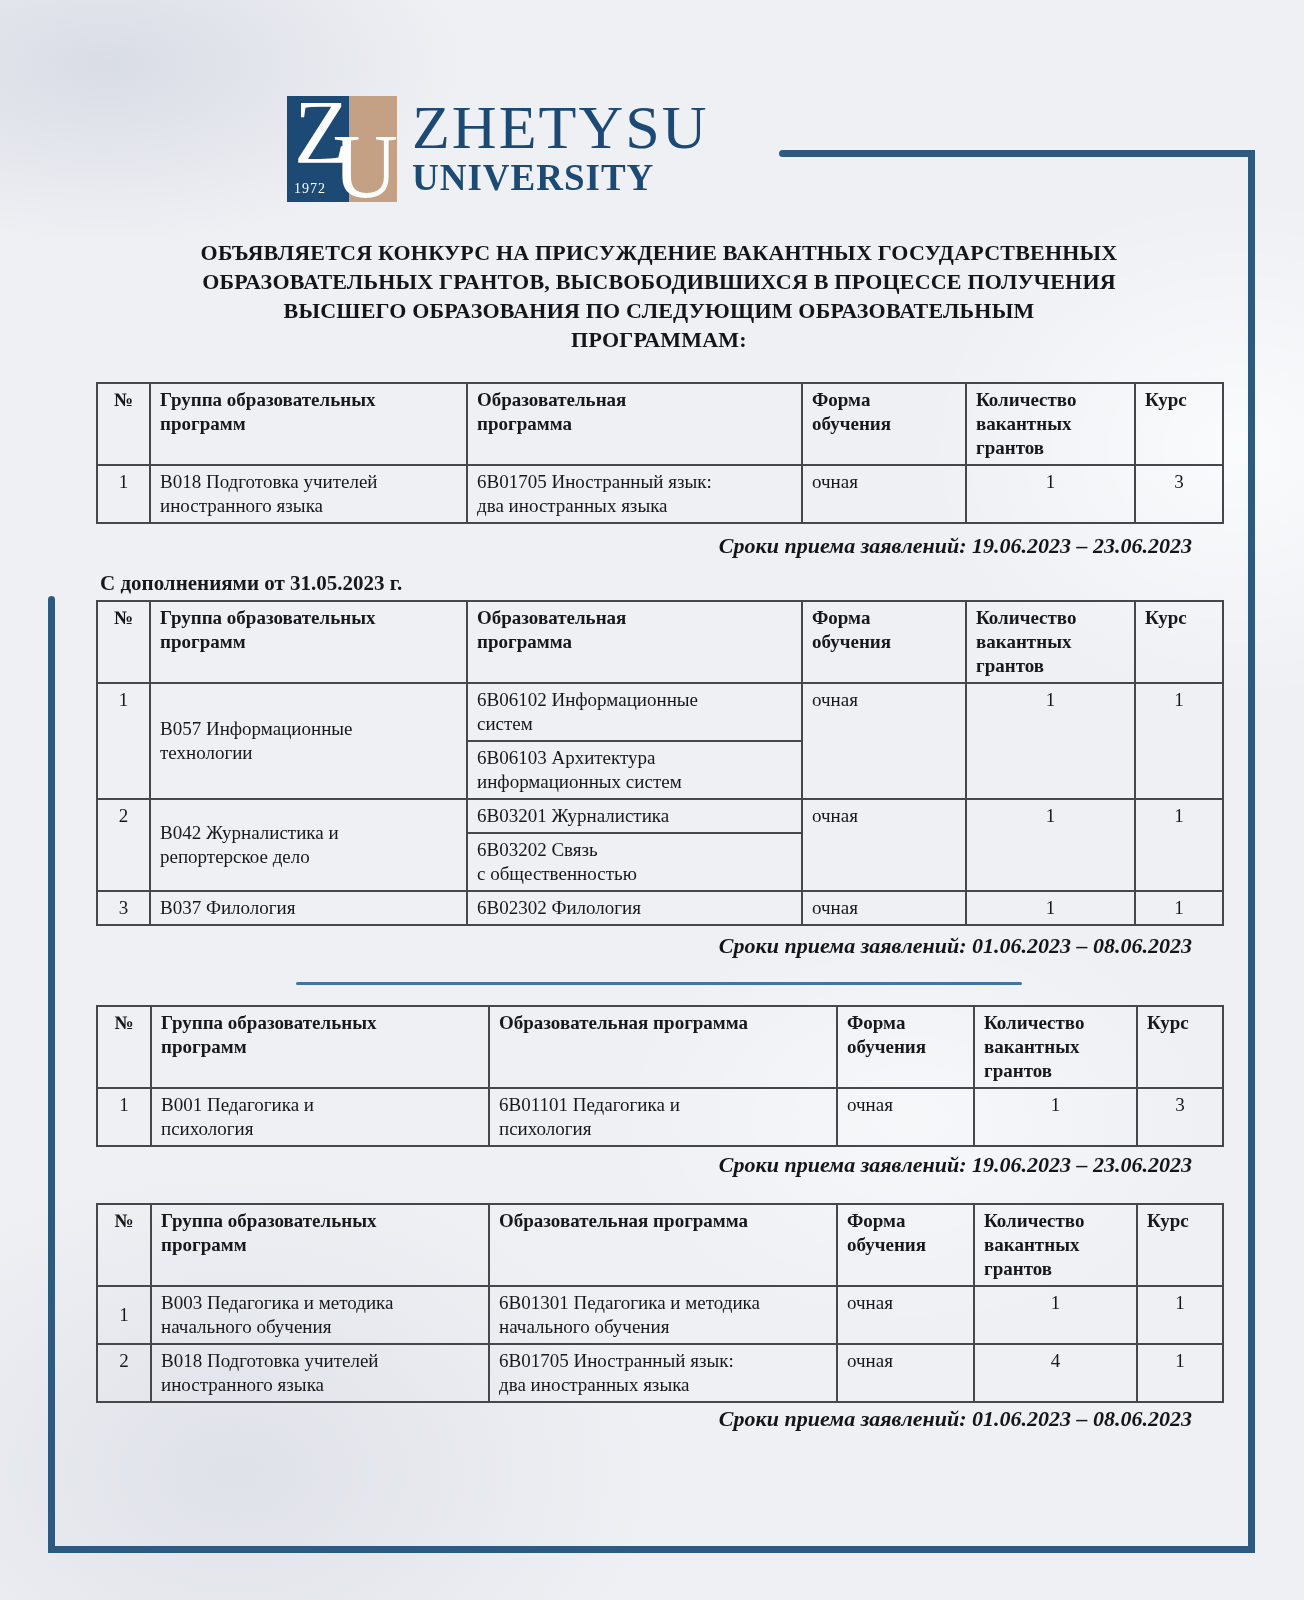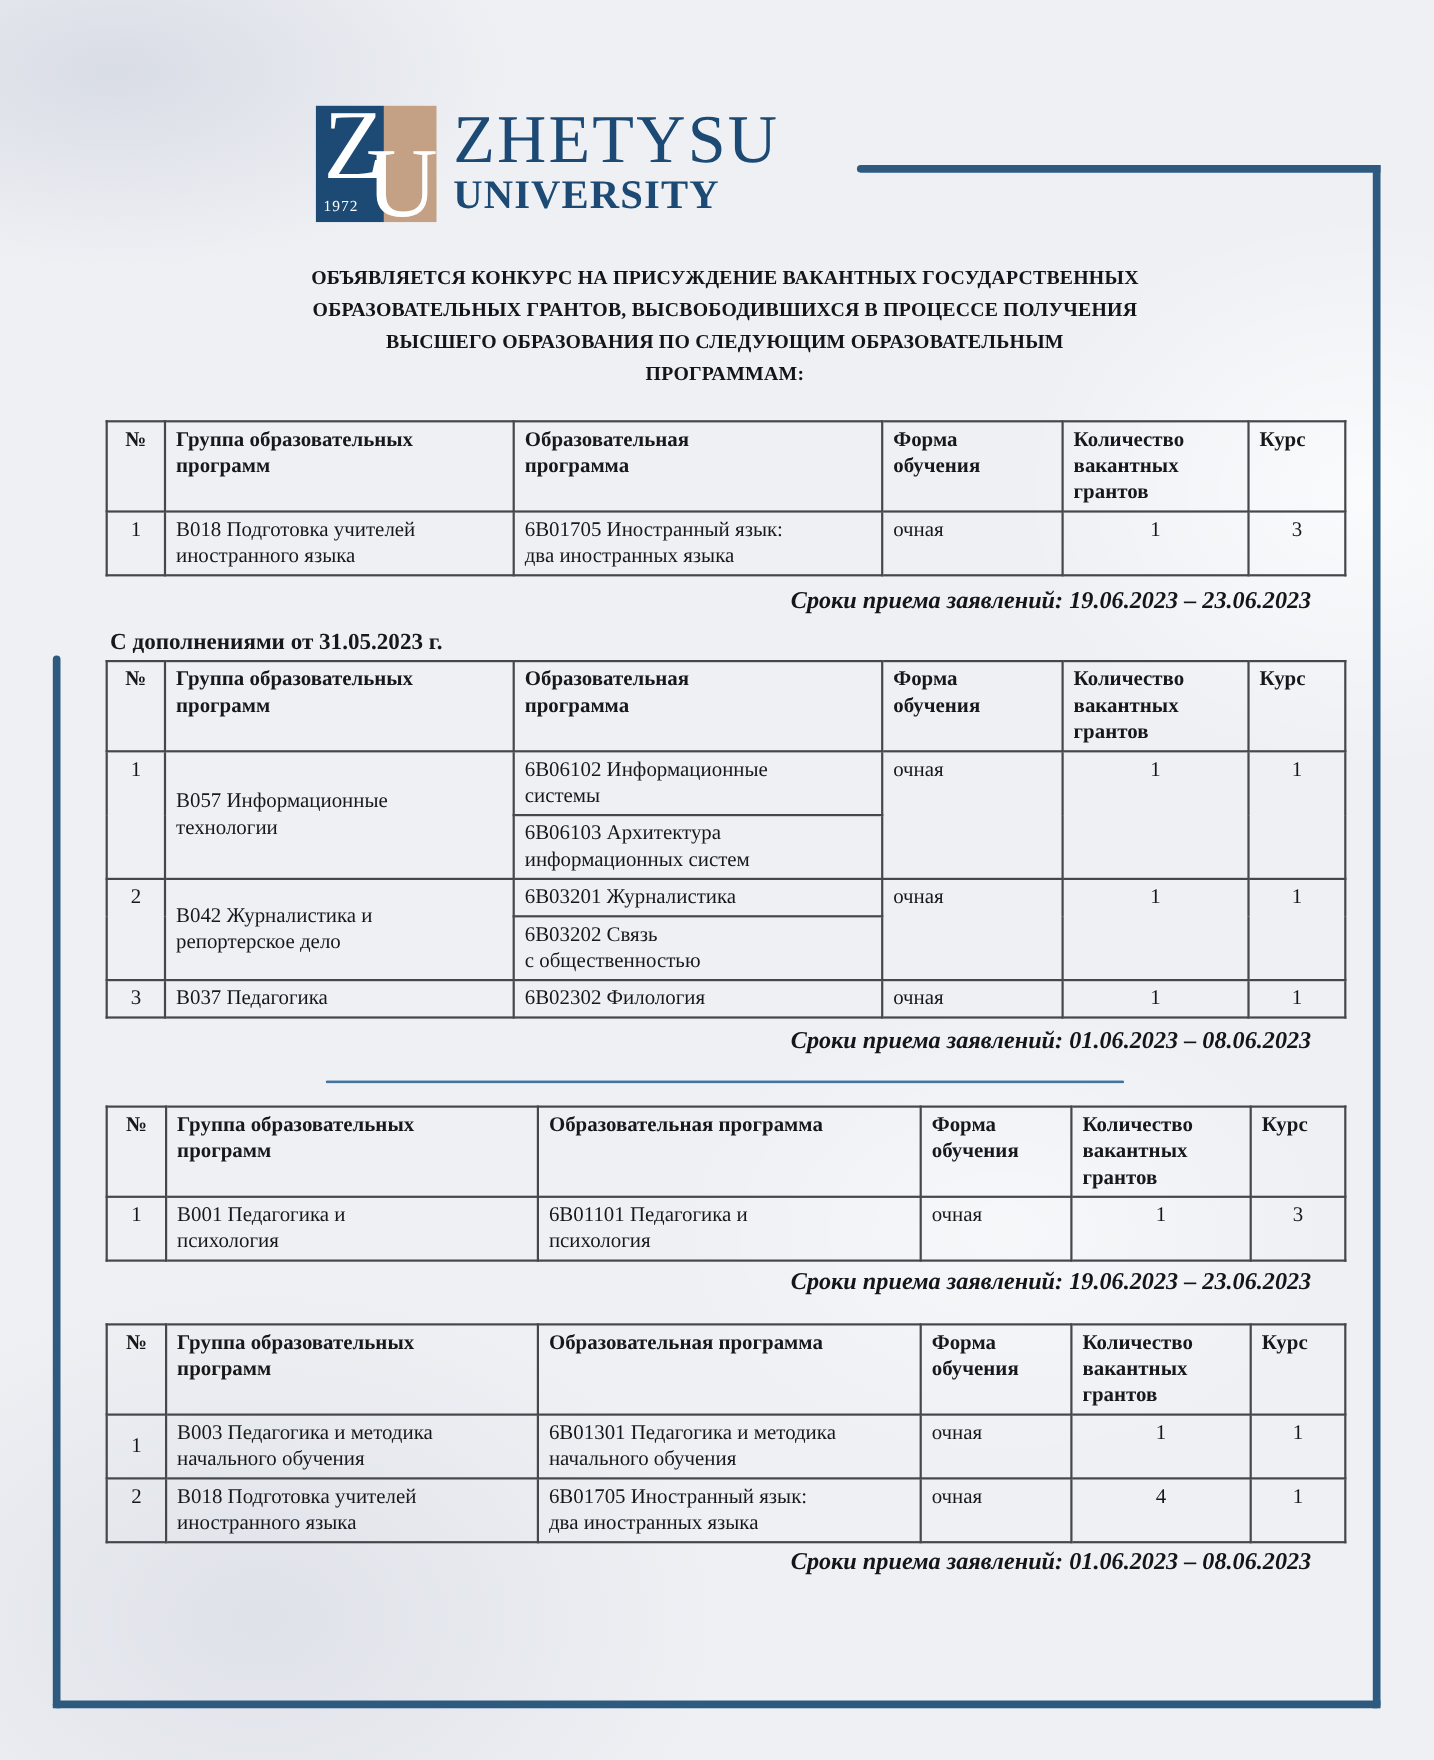--- a/index.html
+++ b/index.html
@@ -38,21 +38,21 @@
   .logo-text { padding-top:2px; }
   .logo-title { font-size:62px; line-height:58px; letter-spacing:2px; font-weight:400; color:#1c4a74; }
   .logo-subtitle { font-size:37px; line-height:50px; letter-spacing:1px; font-weight:600; color:#1c4a74; margin-top:-3px; }
 
   
   .content { position:absolute; left:96px; top:0; width:1126px; }
 
   .heading {
     white-space:pre-line;
     text-align:center;
-    font-size:18px; line-height:29px; font-weight:bold;
+    font-size:22px; line-height:29px; font-weight:bold;
     letter-spacing:0.2px;
     color:#141517;
   }
   .heading-1 { margin-top:238px; }
   .heading-2 { margin-top:16px; }
 
   table.grants {
     border-collapse:collapse;
     table-layout:fixed;
     width:1126px;
@@ -198,21 +198,21 @@
 грантов</th>
           <th>Курс</th>
         </tr>
       </thead>
       <tbody>
         <tr>
           <td class="c" rowspan="2">1</td>
           <td class="vm" rowspan="2">В057 Информационные
 технологии</td>
           <td>6В06102 Информационные
-системы</td>
+систем</td>
           <td rowspan="2">очная</td>
           <td class="c" rowspan="2">1</td>
           <td class="c" rowspan="2">1</td>
         </tr>
         <tr>
           <td>6В06103 Архитектура
 информационных систем</td>
         </tr>
         <tr>
           <td class="c" rowspan="2">2</td>
@@ -222,21 +222,21 @@
           <td rowspan="2">очная</td>
           <td class="c" rowspan="2">1</td>
           <td class="c" rowspan="2">1</td>
         </tr>
         <tr>
           <td>6В03202 Связь
 с общественностью</td>
         </tr>
         <tr>
           <td class="c">3</td>
-          <td>В037 Педагогика</td>
+          <td>В037 Филология</td>
           <td>6В02302 Филология</td>
           <td>очная</td>
           <td class="c">1</td>
           <td class="c">1</td>
         </tr>
       </tbody>
     </table>
 
     <p class="deadline dl2">Сроки приема заявлений: 01.06.2023 – 08.06.2023</p>
 

